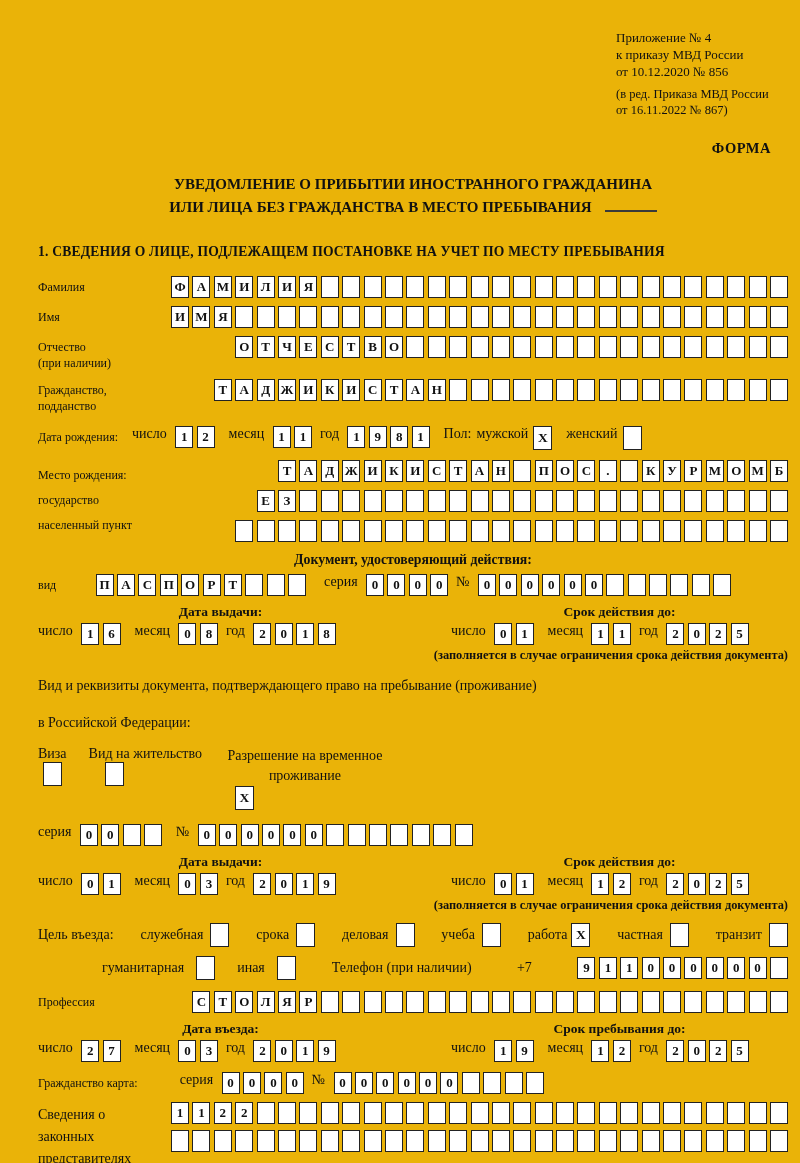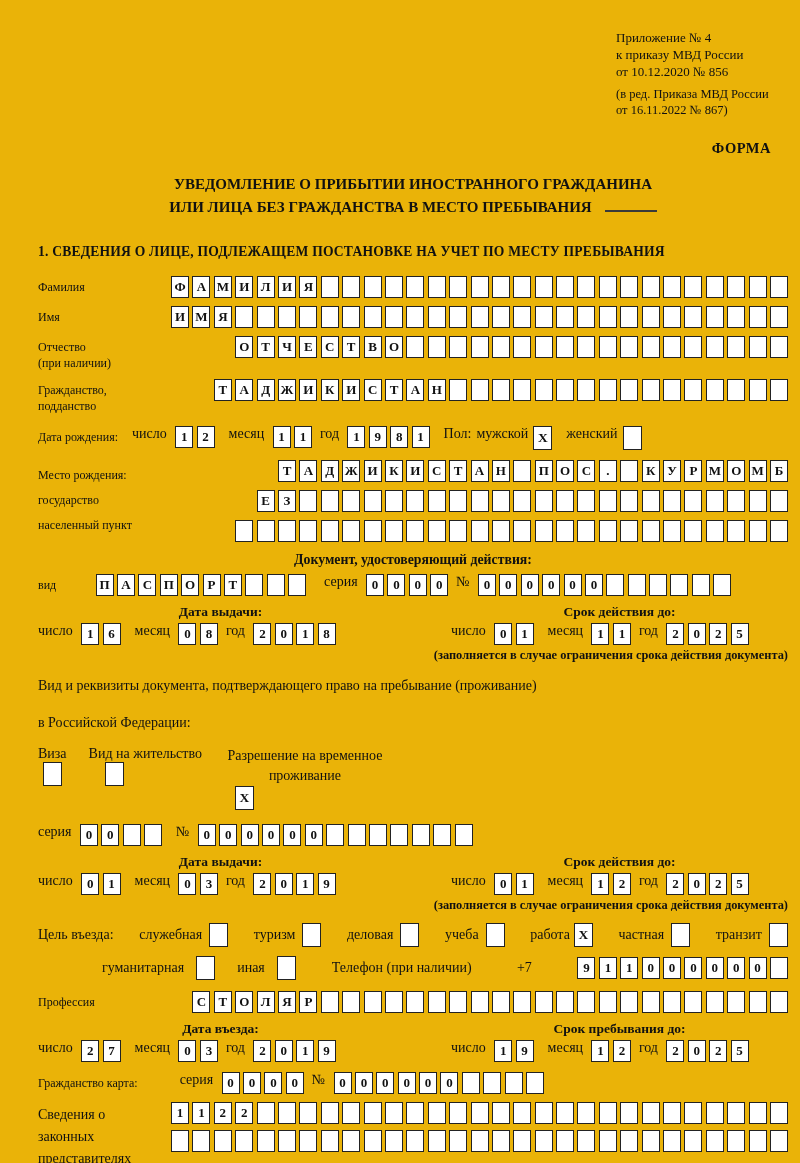--- a/index.html
+++ b/index.html
@@ -519,21 +519,21 @@
   </div>
   <div class="note">(заполняется в случае ограничения срока действия документа)</div>
 
   <div class="purpose-row">
     <span class="dlbl" style="margin-right:0;">Цель въезда:</span>
     <span class="purpose">
         <span>служебная</span>
         <span class="box"></span>
       </span>
     <span class="purpose">
-        <span>туризм</span>
+        <span>срока</span>
         <span class="box"></span>
       </span>
     <span class="purpose">
         <span>деловая</span>
         <span class="box"></span>
       </span>
     <span class="purpose">
         <span>учеба</span>
         <span class="box"></span>
       </span>

